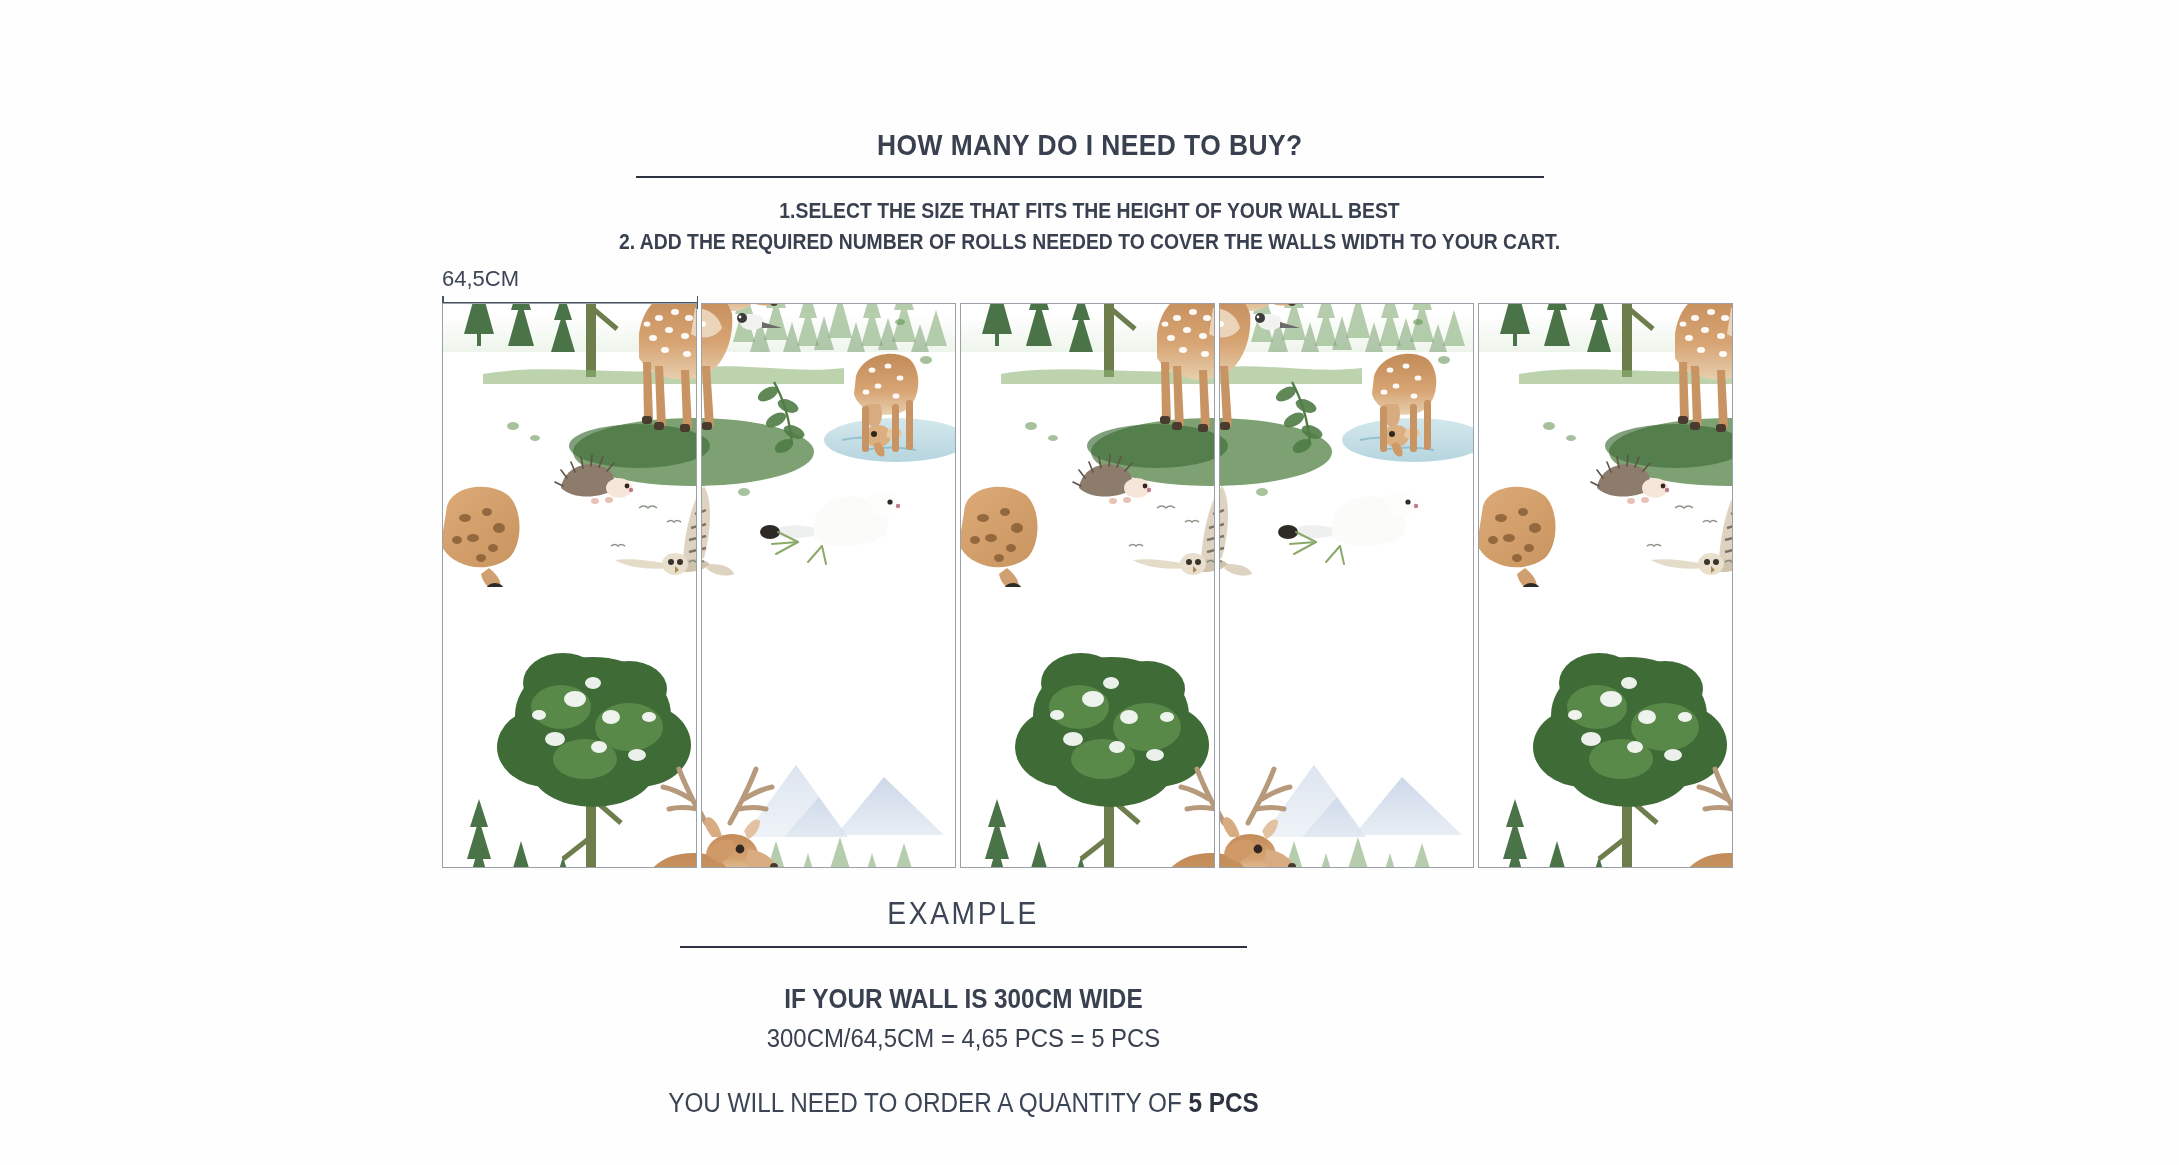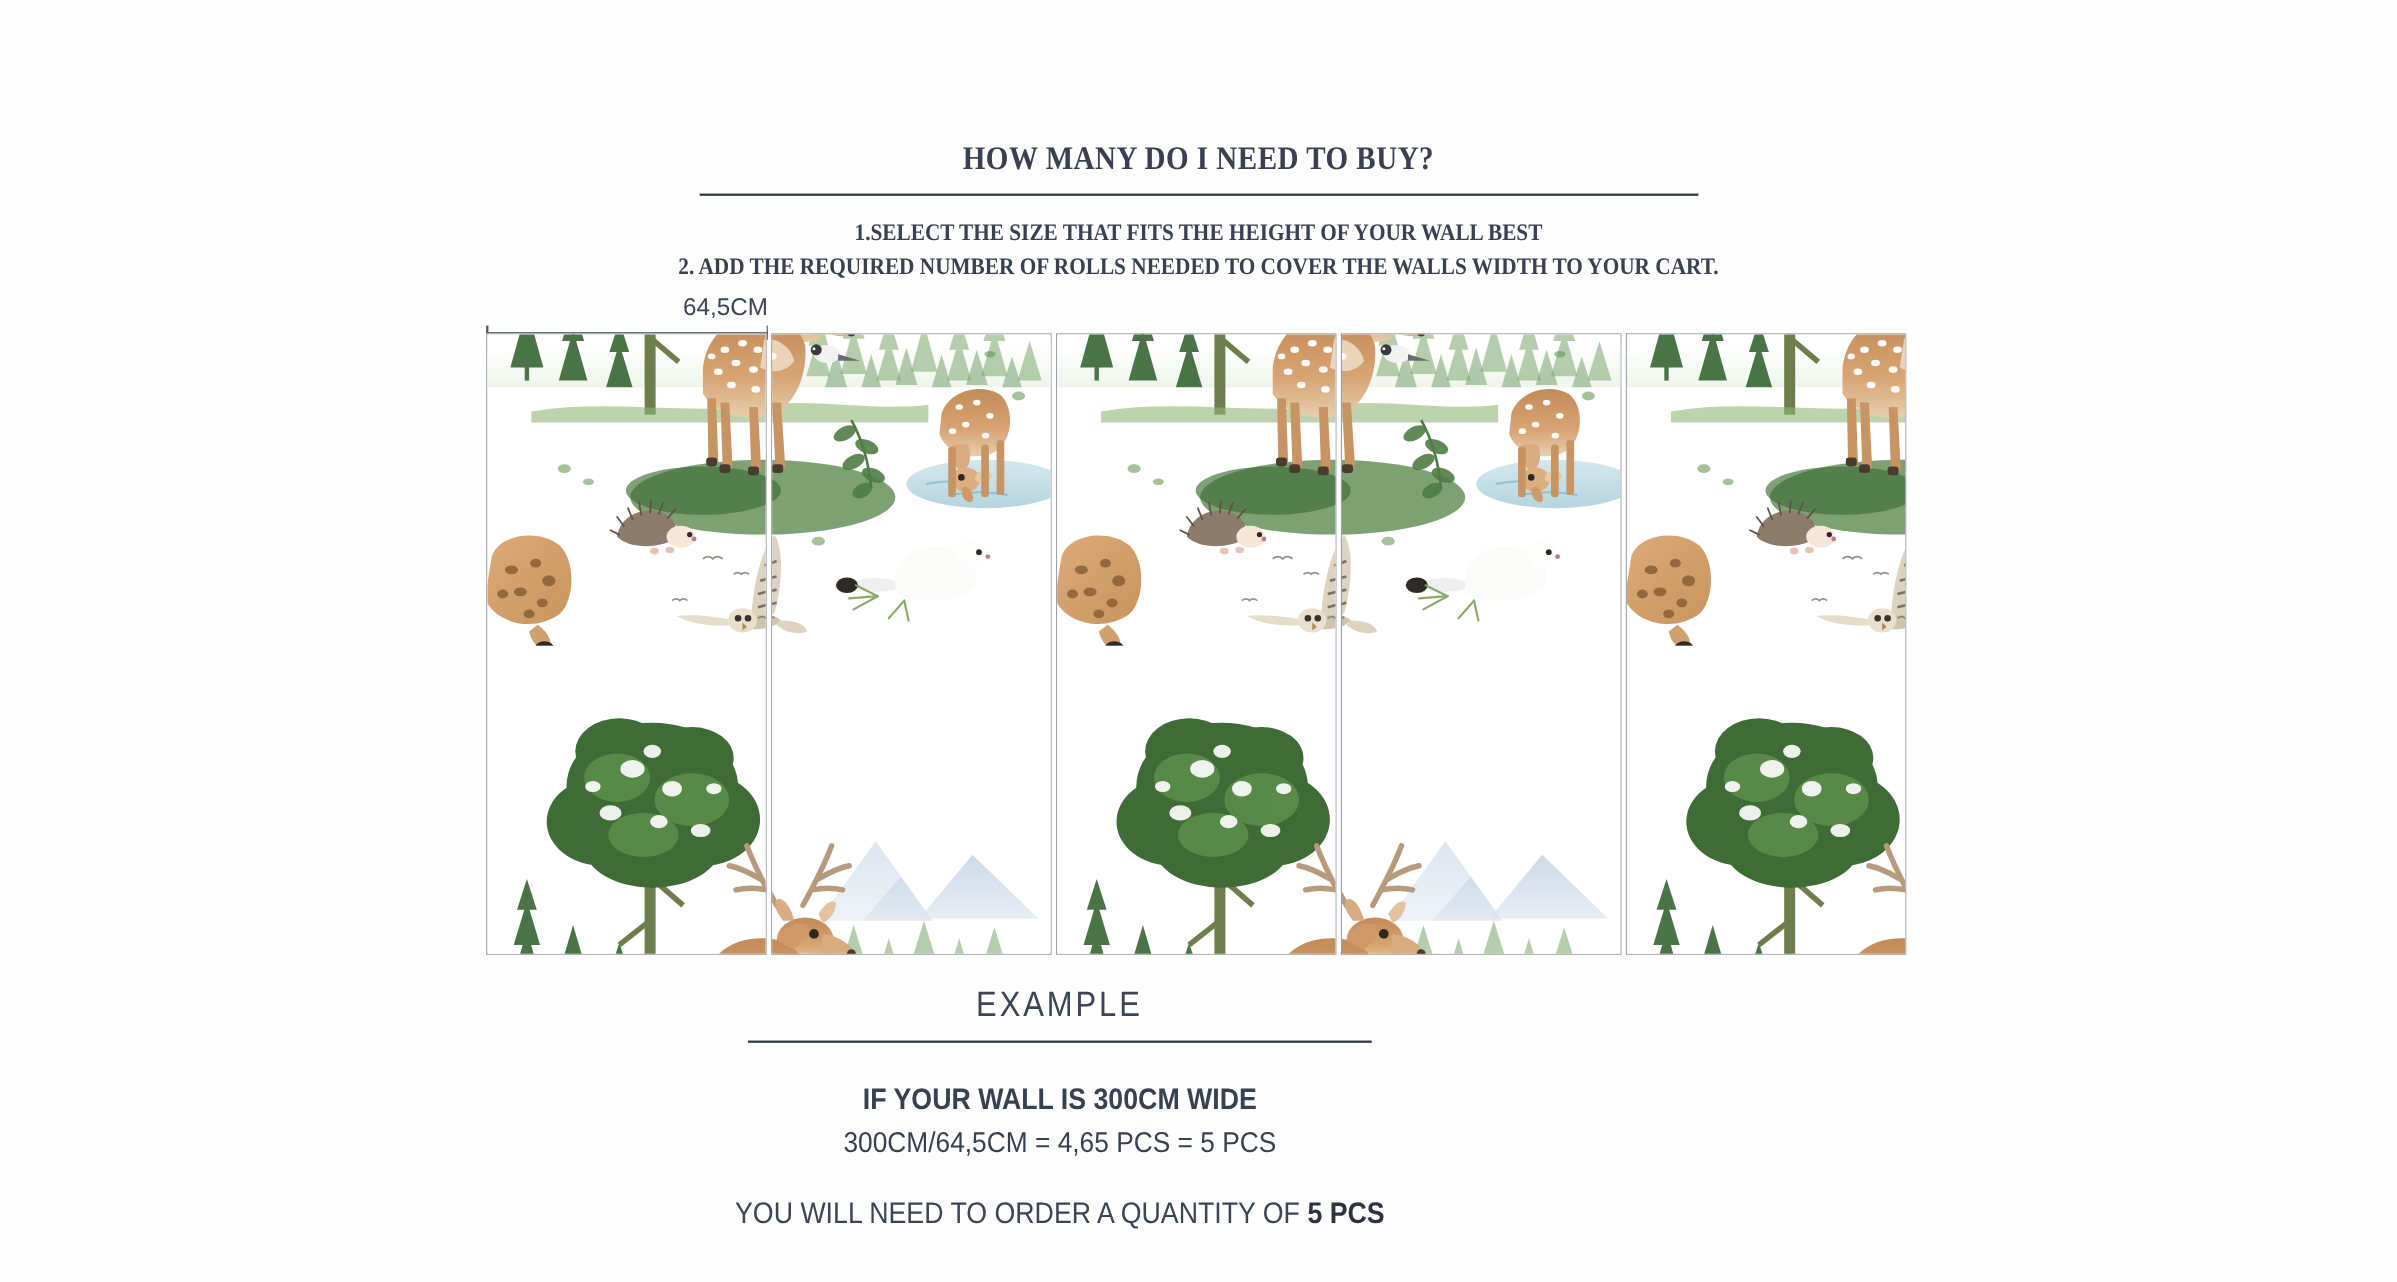--- a/index.html
+++ b/index.html
@@ -39,21 +39,20 @@
     transform: scaleX(0.86);
     font-family: "Liberation Sans", sans-serif;
   }
 
   
   .intro {
     position: absolute;
     left: 0; top: 128px;
     width: 2179px;
     text-align: center;
-    font-family: Liberation Serif, serif;
   }
   .intro-heading {
     font-size: 30px;
     font-weight: 600;
     color: #39404f;
     letter-spacing: 0.5px;
     transform: scaleX(0.88);
     display: inline-block;
   }
   .rule {
@@ -71,21 +70,21 @@
     transform: scaleX(0.9);
   }
   .intro-lines div { white-space: nowrap; }
 
   
   .dim-wrap {
     position: absolute;
     left: 442px;
     top: 268px;
     width: 256px;
-    text-align: right;
+    text-align: left;
   }
   .dim-label {
     font-size: 22px;
     color: #3c4556;
     font-weight: 500;
     line-height: 1;
     margin-bottom: 6px;
   }
   .dim-line {
     position: relative;

